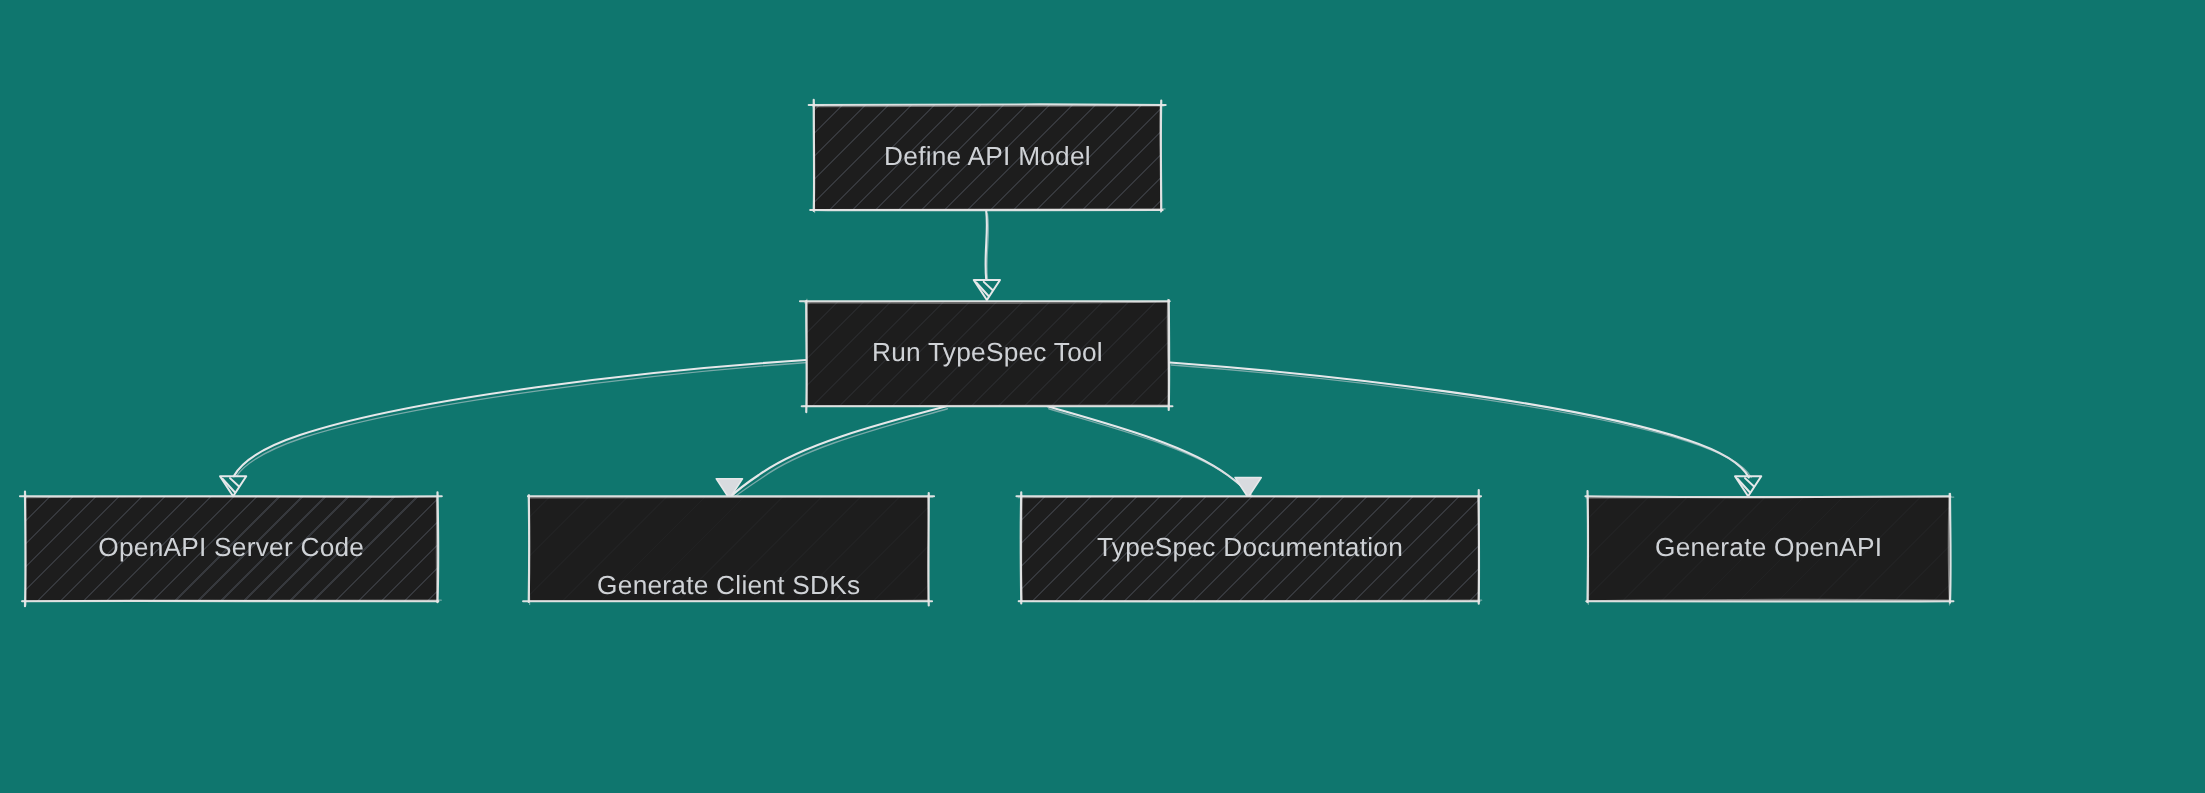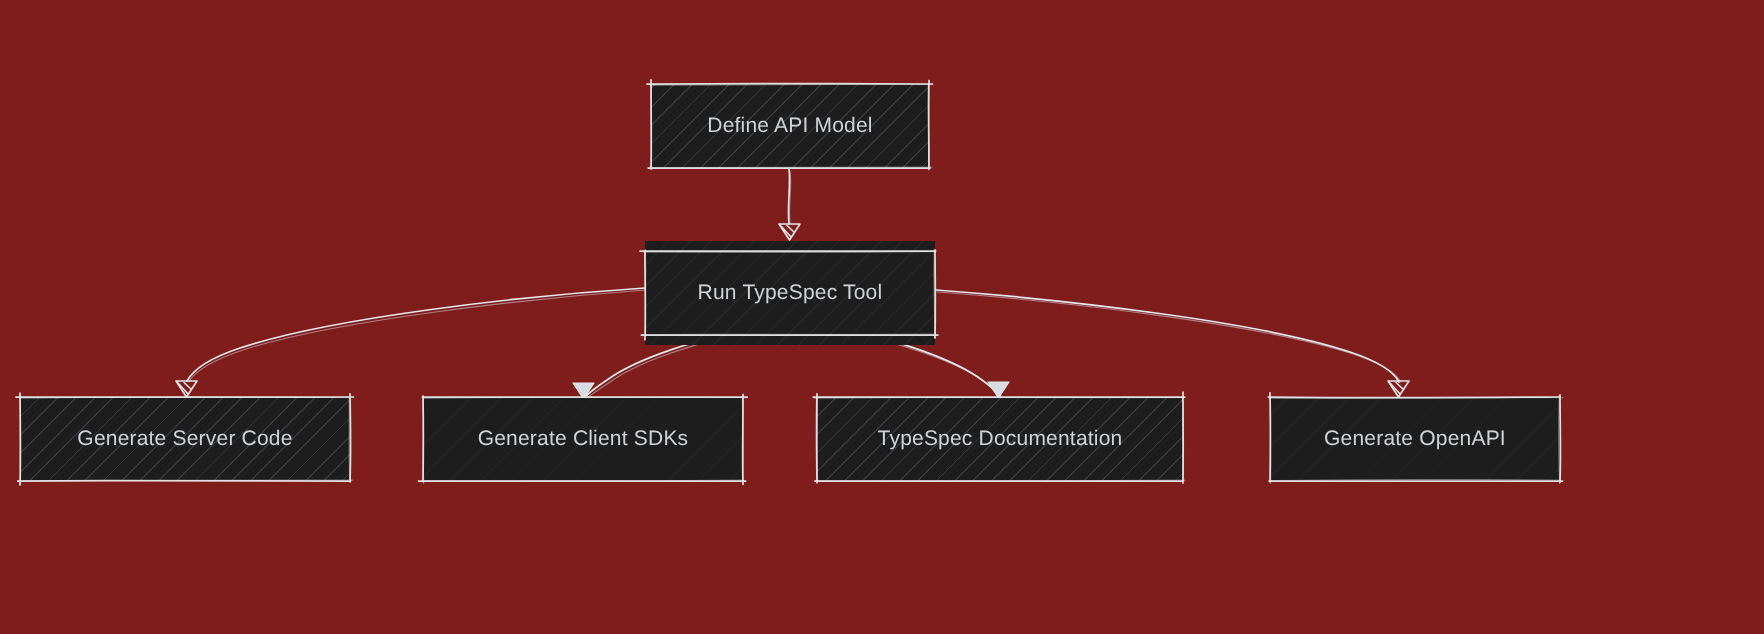--- a/index.html
+++ b/index.html
@@ -11,21 +11,21 @@
   body {
     width: 1764px;
     height: 634px;
     overflow: hidden;
     font-family: "Liberation Sans", "DejaVu Sans", sans-serif;
   }
   #stage {
     position: relative;
     width: 1764px;
     height: 634px;
-    background: #7f1d1d;
+    background: #0f766e;
   }
   #edge-layer {
     position: absolute;
     left: 0;
     top: 0;
     width: 1764px;
     height: 634px;
     pointer-events: none;
   }
   .node {
@@ -179,21 +179,21 @@
           <path d="M 8.0 92.8 C 8.7 64.3, 7.9 35.7, 8.0 3.9" fill="none" stroke="#e8e8e8" stroke-width="1.75" stroke-linecap="round" opacity="0.95"></path>
           <path d="M 7.2 9.2 C 100.1 9.0, 194.1 8.1, 288.3 8.6" fill="none" stroke="#e8e8e8" stroke-width="1" stroke-linecap="round" opacity="0.45"></path>
           <path d="M 285.2 8.9 C 284.6 36.1, 286.5 64.1, 285.6 94.0" fill="none" stroke="#e8e8e8" stroke-width="1" stroke-linecap="round" opacity="0.45"></path>
           <path d="M 289.0 91.1 C 194.2 91.2, 100.1 91.4, 8.7 91.6" fill="none" stroke="#e8e8e8" stroke-width="1" stroke-linecap="round" opacity="0.45"></path>
           <path d="M 8.7 94.0 C 7.9 63.8, 8.5 36.0, 8.5 6.5" fill="none" stroke="#e8e8e8" stroke-width="1" stroke-linecap="round" opacity="0.45"></path>
         </svg>
     </div>
     <span class="node-label">Define API Model</span>
   </div>
 
-  <div class="node" style="left: 645px; top: 241px; width: 290px; height: 104px;">
+  <div class="node" style="left: 645px; top: 241px; width: 290px; height: 84px;">
     <div class="node-box">
       <div class="fill-base"></div>
       <div class="fill-hatch fill-hatch-faint"></div>
       <svg class="sketch-border" viewBox="0 0 306 100" width="306" height="100">
           <path d="M 3.0 8.0 C 103.7 7.5, 202.3 8.1, 298.7 8.0" fill="none" stroke="#e8e8e8" stroke-width="1.75" stroke-linecap="round" opacity="0.95"></path>
           <path d="M 298.0 7.0 C 298.2 35.7, 298.6 64.3, 298.0 95.0" fill="none" stroke="#e8e8e8" stroke-width="1.75" stroke-linecap="round" opacity="0.95"></path>
           <path d="M 300.9 92.0 C 202.3 92.0, 103.7 91.8, 4.4 92.0" fill="none" stroke="#e8e8e8" stroke-width="1.75" stroke-linecap="round" opacity="0.95"></path>
           <path d="M 8.0 96.7 C 8.9 64.3, 7.8 35.7, 8.0 7.9" fill="none" stroke="#e8e8e8" stroke-width="1.75" stroke-linecap="round" opacity="0.95"></path>
           <path d="M 6.6 9.2 C 104.0 9.4, 202.2 10.0, 298.6 8.6" fill="none" stroke="#e8e8e8" stroke-width="1" stroke-linecap="round" opacity="0.45"></path>
           <path d="M 297.2 6.5 C 296.2 36.1, 297.9 64.1, 297.6 93.2" fill="none" stroke="#e8e8e8" stroke-width="1" stroke-linecap="round" opacity="0.45"></path>
@@ -212,24 +212,24 @@
           <path d="M 4.0 8.0 C 116.9 8.7, 229.1 8.7, 341.4 8.0" fill="none" stroke="#e8e8e8" stroke-width="1.75" stroke-linecap="round" opacity="0.95"></path>
           <path d="M 338.0 4.9 C 338.6 35.7, 338.9 64.3, 338.0 92.8" fill="none" stroke="#e8e8e8" stroke-width="1.75" stroke-linecap="round" opacity="0.95"></path>
           <path d="M 338.6 92.0 C 229.1 92.3, 116.9 91.3, 5.7 92.0" fill="none" stroke="#e8e8e8" stroke-width="1.75" stroke-linecap="round" opacity="0.95"></path>
           <path d="M 8.0 95.9 C 8.9 64.3, 8.2 35.7, 8.0 4.2" fill="none" stroke="#e8e8e8" stroke-width="1.75" stroke-linecap="round" opacity="0.95"></path>
           <path d="M 7.9 9.2 C 117.2 7.8, 229.0 7.5, 338.0 8.6" fill="none" stroke="#e8e8e8" stroke-width="1" stroke-linecap="round" opacity="0.45"></path>
           <path d="M 337.2 9.0 C 337.5 36.1, 336.7 64.1, 337.6 92.6" fill="none" stroke="#e8e8e8" stroke-width="1" stroke-linecap="round" opacity="0.45"></path>
           <path d="M 341.0 91.1 C 229.0 90.9, 117.3 92.1, 5.7 91.6" fill="none" stroke="#e8e8e8" stroke-width="1" stroke-linecap="round" opacity="0.45"></path>
           <path d="M 8.7 94.9 C 7.6 63.8, 8.7 36.0, 8.5 6.3" fill="none" stroke="#e8e8e8" stroke-width="1" stroke-linecap="round" opacity="0.45"></path>
         </svg>
     </div>
-    <span class="node-label">Generate Server Code</span>
-  </div>
-
-  <div class="node" style="left: 423px; top: 397px; width: 320px; height: 84px;">
+    <span class="node-label">OpenAPI Server Code</span>
+  </div>
+
+  <div class="node" style="left: 423px; top: 397px; width: 320px; height: 84px; align-items: flex-end;">
     <div class="node-box">
       <div class="fill-base"></div>
       <div class="fill-hatch fill-hatch-none"></div>
       <svg class="sketch-border" viewBox="0 0 336 100" width="336" height="100">
           <path d="M 7.4 8.0 C 113.6 8.9, 222.4 7.2, 332.2 8.0" fill="none" stroke="#e8e8e8" stroke-width="1.75" stroke-linecap="round" opacity="0.95"></path>
           <path d="M 328.0 5.5 C 328.1 35.7, 327.2 64.3, 328.0 95.3" fill="none" stroke="#e8e8e8" stroke-width="1.75" stroke-linecap="round" opacity="0.95"></path>
           <path d="M 330.6 92.0 C 222.4 91.9, 113.6 91.6, 3.5 92.0" fill="none" stroke="#e8e8e8" stroke-width="1.75" stroke-linecap="round" opacity="0.95"></path>
           <path d="M 8.0 92.5 C 8.4 64.3, 8.5 35.7, 8.0 7.2" fill="none" stroke="#e8e8e8" stroke-width="1.75" stroke-linecap="round" opacity="0.95"></path>
           <path d="M 8.5 9.2 C 113.9 8.1, 222.3 8.4, 331.1 8.6" fill="none" stroke="#e8e8e8" stroke-width="1" stroke-linecap="round" opacity="0.45"></path>
           <path d="M 327.2 7.6 C 328.0 36.1, 328.6 64.1, 327.6 91.8" fill="none" stroke="#e8e8e8" stroke-width="1" stroke-linecap="round" opacity="0.45"></path>

